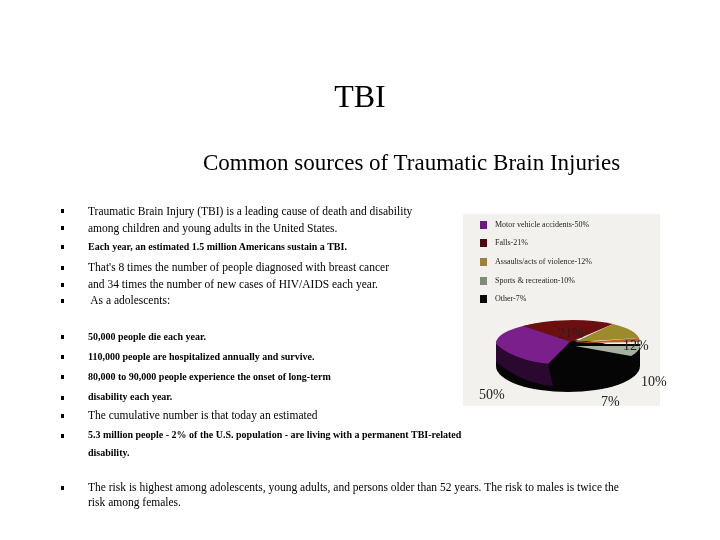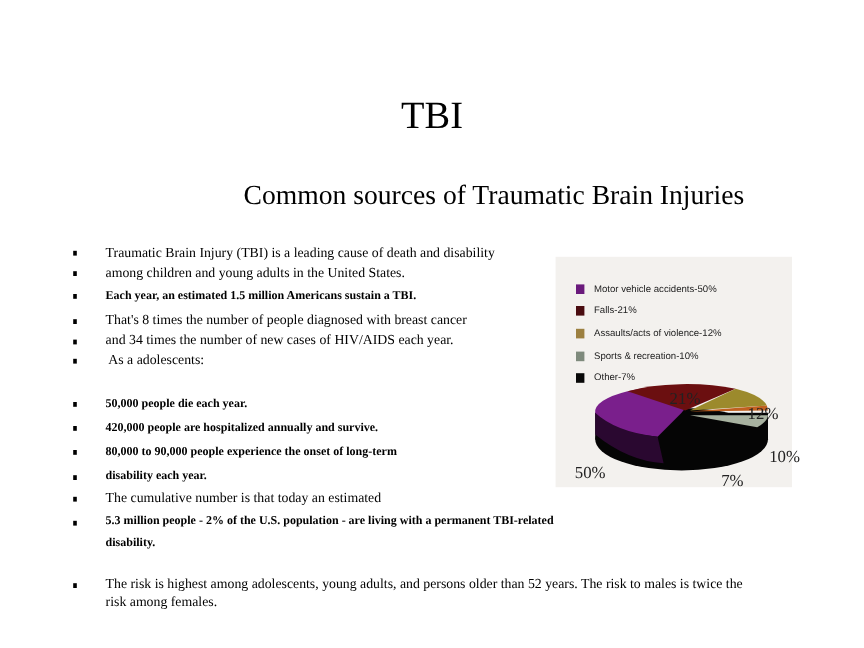--- a/index.html
+++ b/index.html
@@ -8,21 +8,21 @@
   .title { position: absolute; left: 0; width: 720px; top: 78px; text-align: center;
            font-size: 32px; line-height: 36px; }
   .subtitle { position: absolute; left: 175px; top: 149px; font-size: 23px; line-height: 28px; margin-left: 28px; }
   .bullet { position: absolute; left: 61px; width: 3px; height: 4px; background: #000; }
   .txt { position: absolute; left: 88px; white-space: nowrap; }
   .small { font-size: 11.5px; line-height: 14px; }
   .bold { font-size: 10px; font-weight: bold; line-height: 18px; }
   .chart { position: absolute; left: 463px; top: 214px; width: 197px; height: 192px;
            background: #f3f1ee; }
   .legend-item { position: absolute; left: 17px; height: 10px; font-size: 8px; line-height: 10px;
-                 white-space: nowrap; color: #222; font-family: Liberation Sans, sans-serif; margin-top: 16px; }
+                 white-space: nowrap; color: #222; font-family: Liberation Serif, serif; }
   .legend-sw { display: inline-block; width: 7px; height: 8px; vertical-align: middle; margin-right: 8px; }
   .pie-label { position: absolute; font-size: 14px; color: #222; font-family: "Liberation Serif", serif; }
 </style>
 </head>
 <body>
 
 <div class="title">TBI</div>
 <div class="subtitle">Common sources of Traumatic Brain Injuries</div>
 
 <div>
@@ -41,21 +41,21 @@
   <div class="bullet" style="top:283px"></div>
   <div class="txt small" style="top:277px">and 34 times the number of new cases of HIV/AIDS each year.</div>
 
   <div class="bullet" style="top:299px"></div>
   <div class="txt small" style="top:293px; white-space:pre"> As a adolescents:</div>
 
   <div class="bullet" style="top:335px"></div>
   <div class="txt bold" style="top:328px">50,000 people die each year.</div>
 
   <div class="bullet" style="top:355px"></div>
-  <div class="txt bold" style="top:348px">420,000 people are hospitalized annually and survive.</div>
+  <div class="txt bold" style="top:348px">110,000 people are hospitalized annually and survive.</div>
 
   <div class="bullet" style="top:375px"></div>
   <div class="txt bold" style="top:368px">80,000 to 90,000 people experience the onset of long-term</div>
 
   <div class="bullet" style="top:396px"></div>
   <div class="txt bold" style="top:388px">disability each year.</div>
 
   <div class="bullet" style="top:414px"></div>
   <div class="txt small" style="top:408px">The cumulative number is that today an estimated</div>
 

